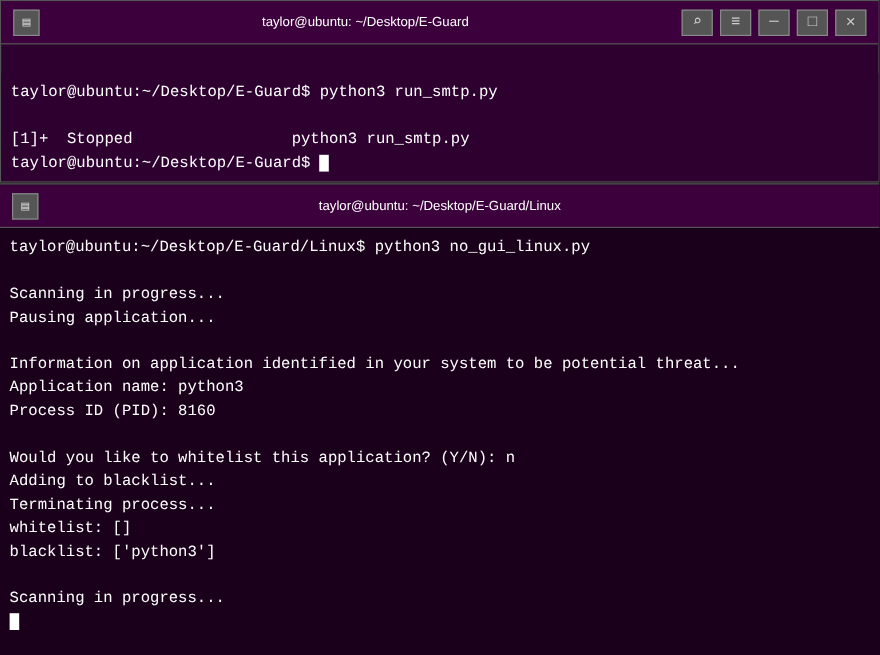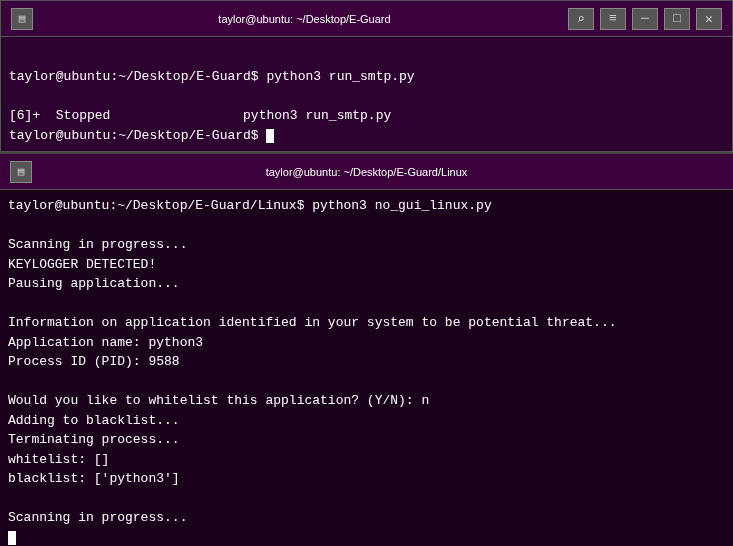--- a/index.html
+++ b/index.html
@@ -159,44 +159,43 @@
       <div class="title-btn">⌕</div>
       <div class="title-btn">≡</div>
       <div class="title-btn">─</div>
       <div class="title-btn">□</div>
       <div class="title-btn">✕</div>
     </div>
   </div>
   <div class="terminal-content">
     <div class="line"><span>taylor@ubuntu:~/Desktop/E-Guard$ python3 run_smtp.py</span></div>
     <div class="line">&nbsp;</div>
-    <div class="line"><span>[6]+  Stopped                 python3 run_smtp.py</span></div>
+    <div class="line"><span>[1]+  Stopped                 python3 run_smtp.py</span></div>
     <div class="line"><span>taylor@ubuntu:~/Desktop/E-Guard$ </span><span class="cursor-block"></span></div>
   </div>
 </div>
 
 <div class="terminal-window-2">
   <div class="title-bar-2">
     <div class="title-bar-2-left">
       <div class="terminal-icon">
         <span>▤</span>
       </div>
     </div>
     <div class="title-bar-center">taylor@ubuntu: ~/Desktop/E-Guard/Linux</div>
   </div>
   <div class="terminal-content-2">
     <div class="line"><span>taylor@ubuntu:~/Desktop/E-Guard/Linux$ python3 no_gui_linux.py</span></div>
     <div class="line">&nbsp;</div>
     <div class="line"><span>Scanning in progress...</span></div>
-    <div class="line"><span>KEYLOGGER DETECTED!</span></div>
     <div class="line"><span>Pausing application...</span></div>
     <div class="line">&nbsp;</div>
     <div class="line"><span>Information on application identified in your system to be potential threat...</span></div>
     <div class="line"><span>Application name: python3</span></div>
-    <div class="line"><span>Process ID (PID): 9588</span></div>
+    <div class="line"><span>Process ID (PID): 8160</span></div>
     <div class="line">&nbsp;</div>
     <div class="line"><span>Would you like to whitelist this application? (Y/N): n</span></div>
     <div class="line"><span>Adding to blacklist...</span></div>
     <div class="line"><span>Terminating process...</span></div>
     <div class="line"><span>whitelist: []</span></div>
     <div class="line"><span>blacklist: ['python3']</span></div>
     <div class="line">&nbsp;</div>
     <div class="line"><span>Scanning in progress...</span></div>
     <div class="line"><span class="cursor-block"></span></div>
   </div>

